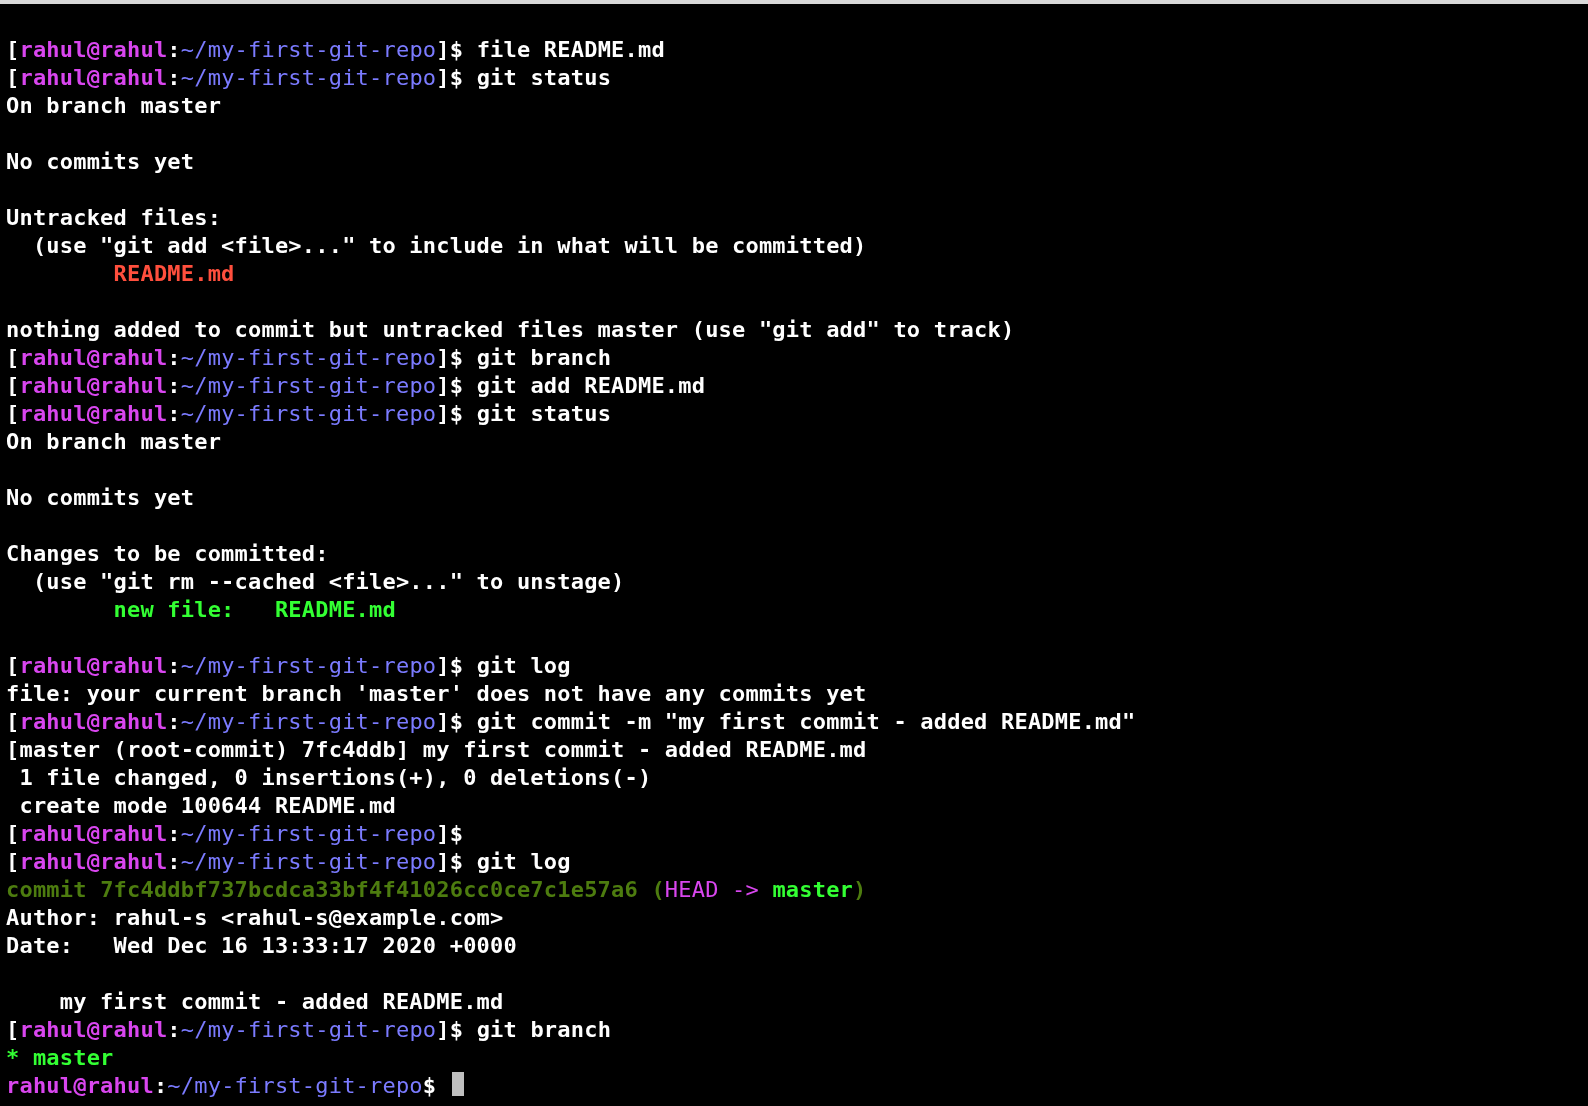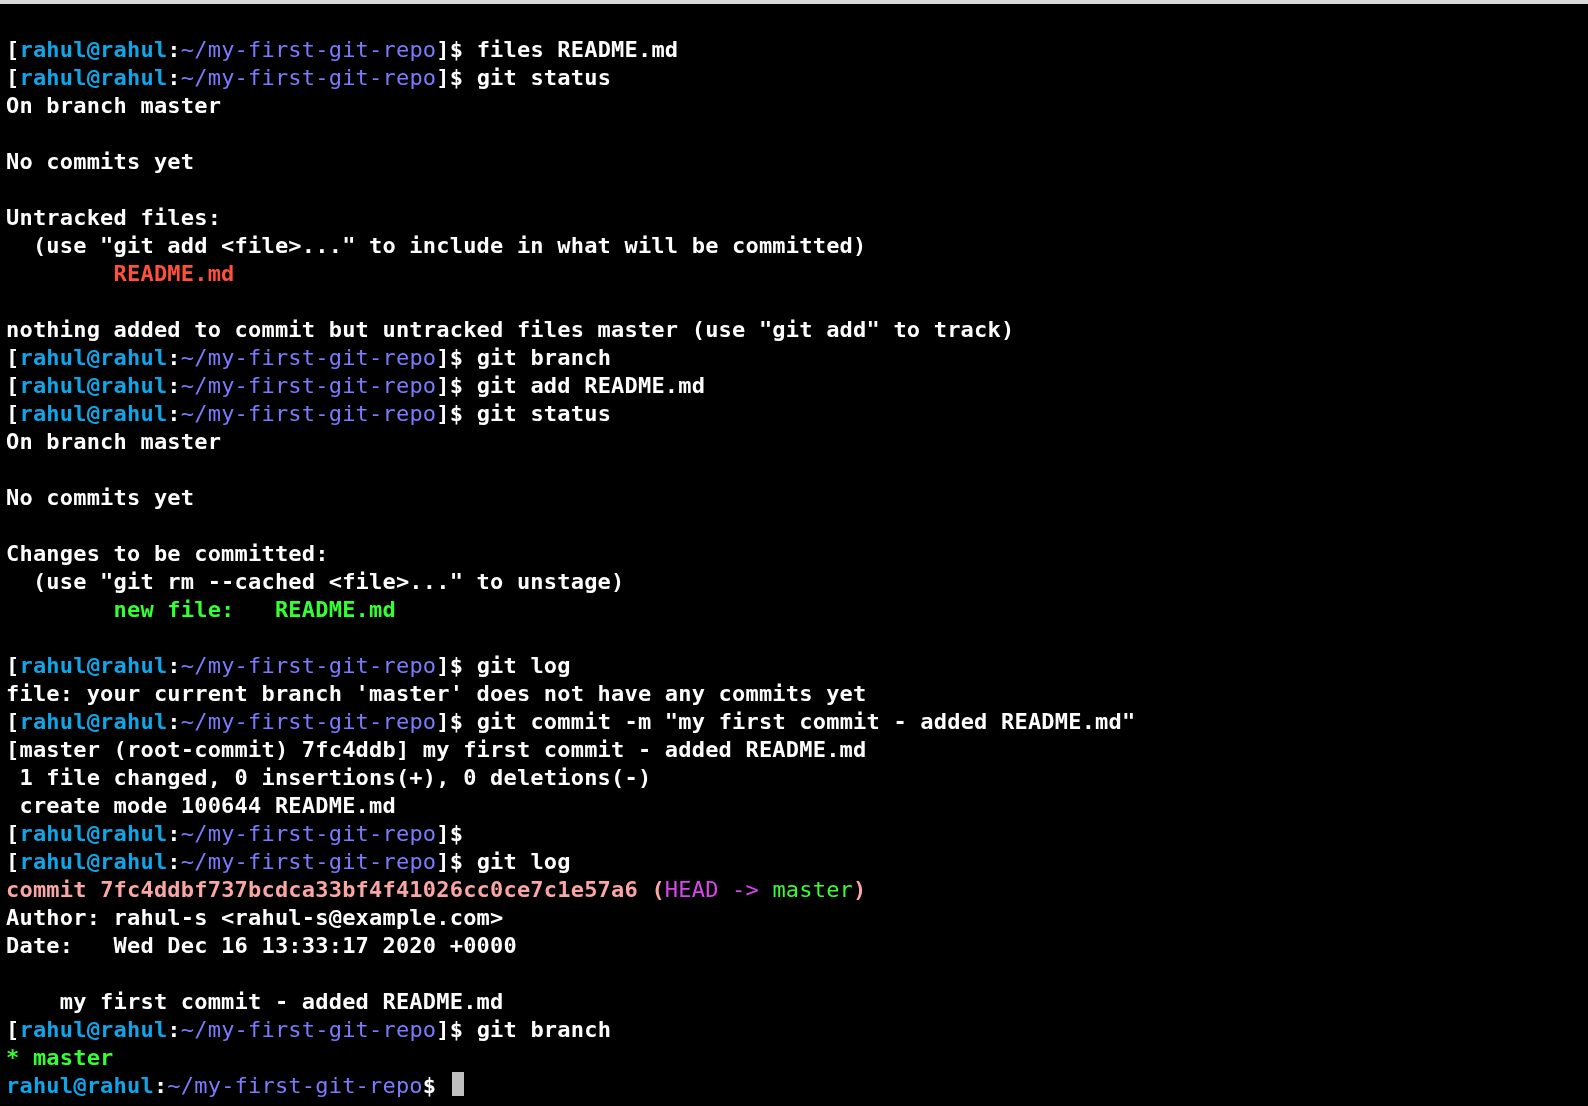--- a/index.html
+++ b/index.html
@@ -18,46 +18,46 @@
     font-family: "Menlo", "Consolas", "DejaVu Sans Mono", monospace;
     font-size: 22px;
     line-height: 28px;
     color: #ffffff;
     padding: 4px 6px;
     white-space: pre;
     letter-spacing: 0.2px;
     font-weight: 600;
   }
   .bracket  { color: #ffffff; }
-  .userhost { color: #0ea5e9; font-weight: 700; }
+  .userhost { color: #d946ef; font-weight: 700; }
   .path     { color: #7b7bff; font-weight: 400; }
   .dollar   { color: #ffffff; }
   .cmd      { color: #ffffff; }
   .out      { color: #ffffff; }
   .red      { color: #ff4f3d; }
   .green    { color: #33ff33; }
-  .yellow   { color: #fca5a5; margin-top: 25px; }
+  .yellow   { color: #4d7c0f; margin-top: 25px; }
   .cyan     { color: #d946ef; font-weight: 400; }
-  .greenb   { color: #33ff33; font-weight: 400; }
+  .greenb   { color: #33ff33; font-weight: 700; }
   .cursor {
     display: inline-block;
     width: 12px;
     height: 24px;
     background: #bfbfbf;
     vertical-align: -3px;
     margin-left: 2px;
   }
 </style>
 </head>
 <body>
 
 <div class="titlebar"></div>
 
 <div class="terminal">
-<span><span class="bracket">[</span><span class="userhost">rahul@rahul</span><span class="out">:</span><span class="path">~/my-first-git-repo</span><span class="bracket">]</span><span class="dollar">$</span> <span class="cmd">files README.md</span></span>
+<span><span class="bracket">[</span><span class="userhost">rahul@rahul</span><span class="out">:</span><span class="path">~/my-first-git-repo</span><span class="bracket">]</span><span class="dollar">$</span> <span class="cmd">file README.md</span></span>
 <span><span class="bracket">[</span><span class="userhost">rahul@rahul</span><span class="out">:</span><span class="path">~/my-first-git-repo</span><span class="bracket">]</span><span class="dollar">$</span> <span class="cmd">git status</span></span>
 <span class="out">On branch master</span>
 
 <span class="out">No commits yet</span>
 
 <span class="out">Untracked files:</span>
 <span class="out">  (use "git add &lt;file&gt;..." to include in what will be committed)</span>
 <span class="red">        README.md</span>
 
 <span class="out">nothing added to commit but untracked files master (use "git add" to track)</span>

